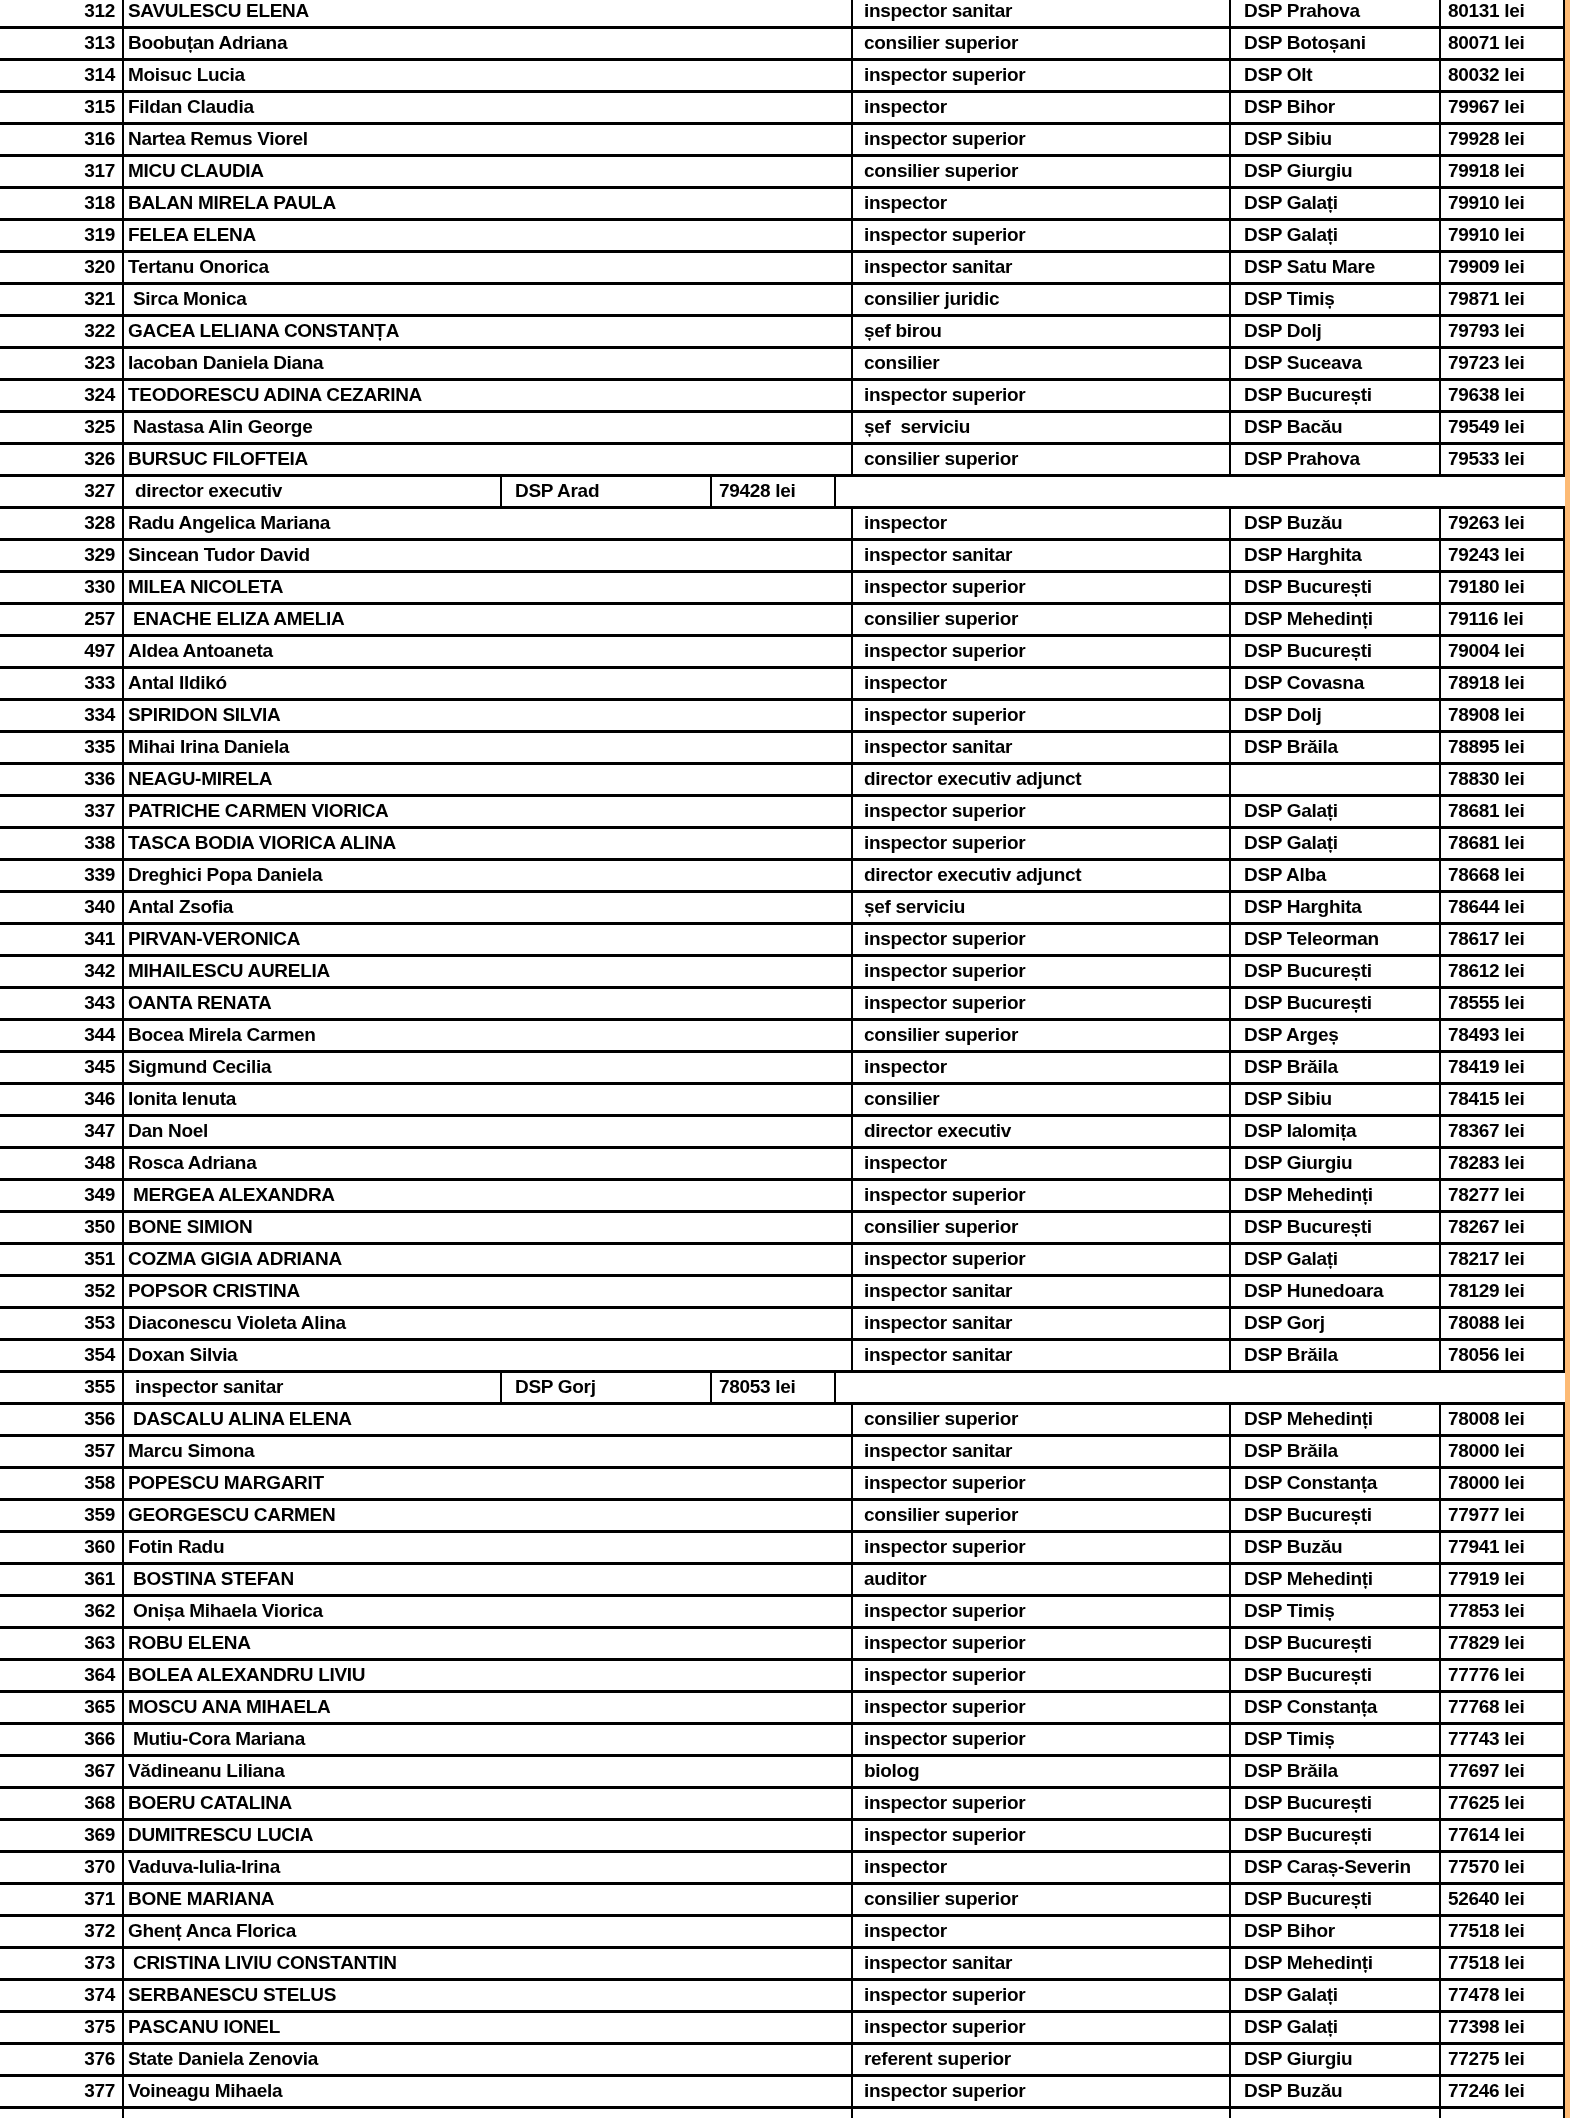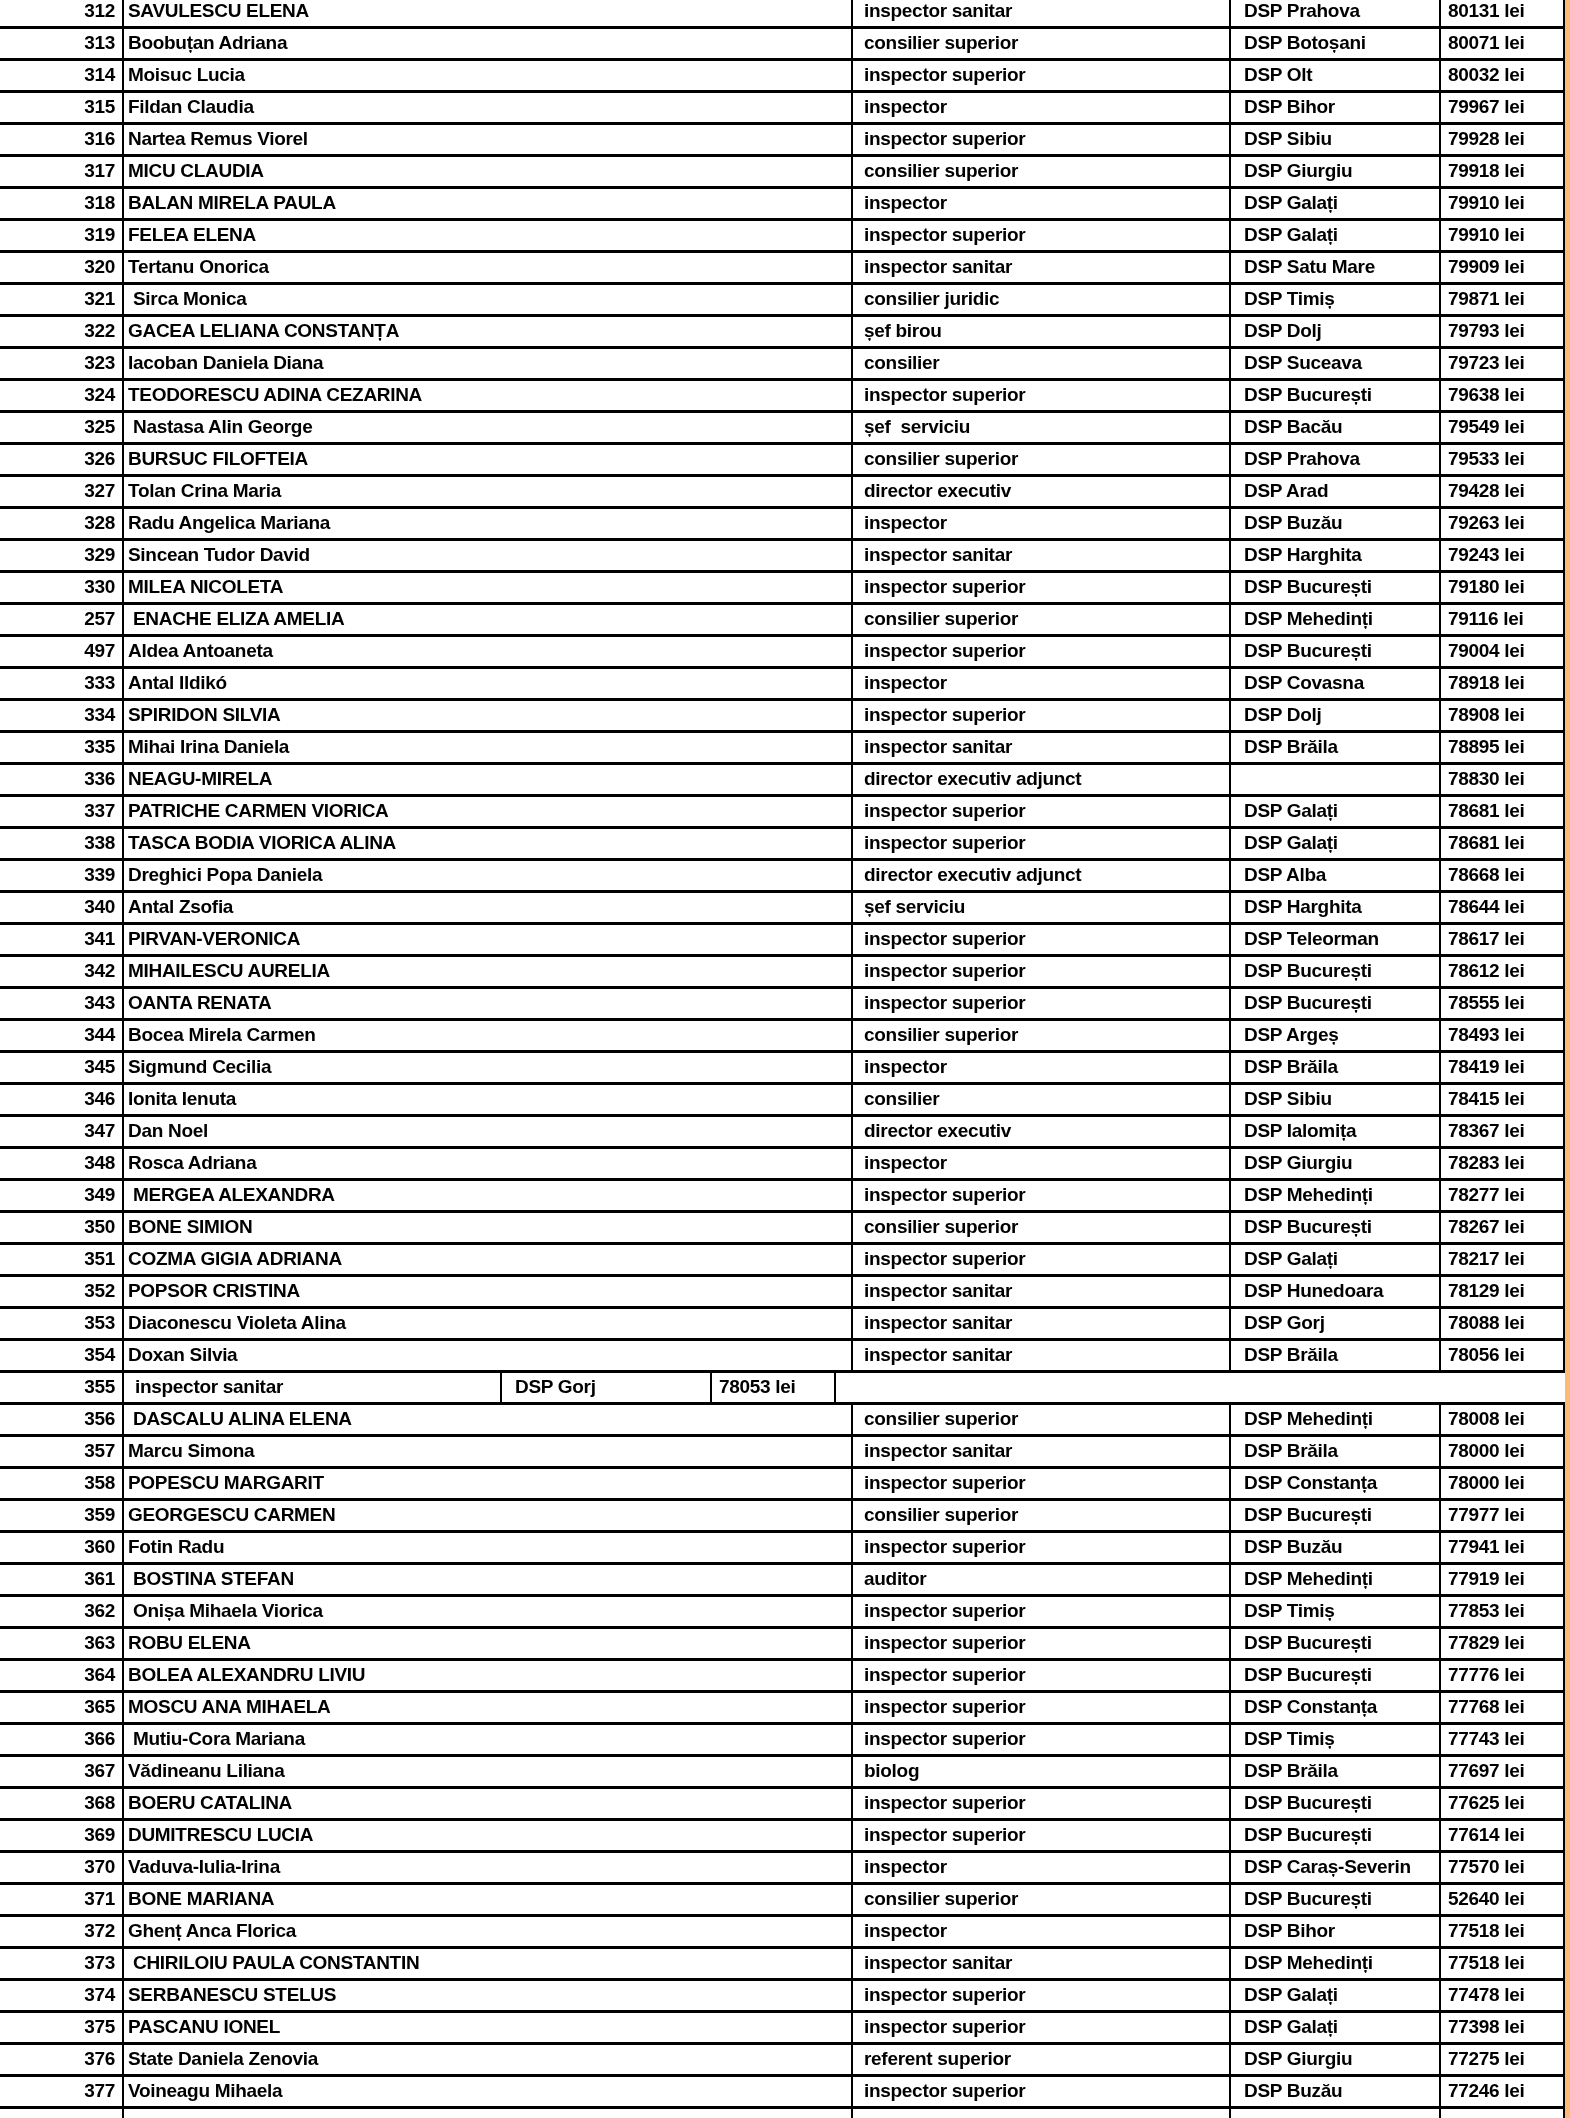--- a/index.html
+++ b/index.html
@@ -167,21 +167,20 @@
   <div class="row">
     <div class="cell c-nr">326</div>
     <div class="cell c-name">BURSUC FILOFTEIA</div>
     <div class="cell c-title">consilier superior</div>
     <div class="cell c-inst">DSP Prahova</div>
     <div class="cell c-salary">79533 lei</div>
   </div>
 
   <div class="row">
     <div class="cell c-nr">327</div>
-    <div class="cell c-name">Tolan Crina Maria</div>
     <div class="cell c-title">director executiv</div>
     <div class="cell c-inst">DSP Arad</div>
     <div class="cell c-salary">79428 lei</div>
   </div>
 
   <div class="row">
     <div class="cell c-nr">328</div>
     <div class="cell c-name">Radu Angelica Mariana</div>
     <div class="cell c-title">inspector</div>
     <div class="cell c-inst">DSP Buzău</div>
@@ -534,21 +533,21 @@
   <div class="row">
     <div class="cell c-nr">372</div>
     <div class="cell c-name">Ghenț Anca Florica</div>
     <div class="cell c-title">inspector</div>
     <div class="cell c-inst">DSP Bihor</div>
     <div class="cell c-salary">77518 lei</div>
   </div>
 
   <div class="row">
     <div class="cell c-nr">373</div>
-    <div class="cell c-name"> CHIRILOIU PAULA CONSTANTIN</div>
+    <div class="cell c-name"> CRISTINA LIVIU CONSTANTIN</div>
     <div class="cell c-title">inspector sanitar</div>
     <div class="cell c-inst">DSP Mehedinți</div>
     <div class="cell c-salary">77518 lei</div>
   </div>
 
   <div class="row">
     <div class="cell c-nr">374</div>
     <div class="cell c-name">SERBANESCU STELUS</div>
     <div class="cell c-title">inspector superior</div>
     <div class="cell c-inst">DSP Galați</div>

